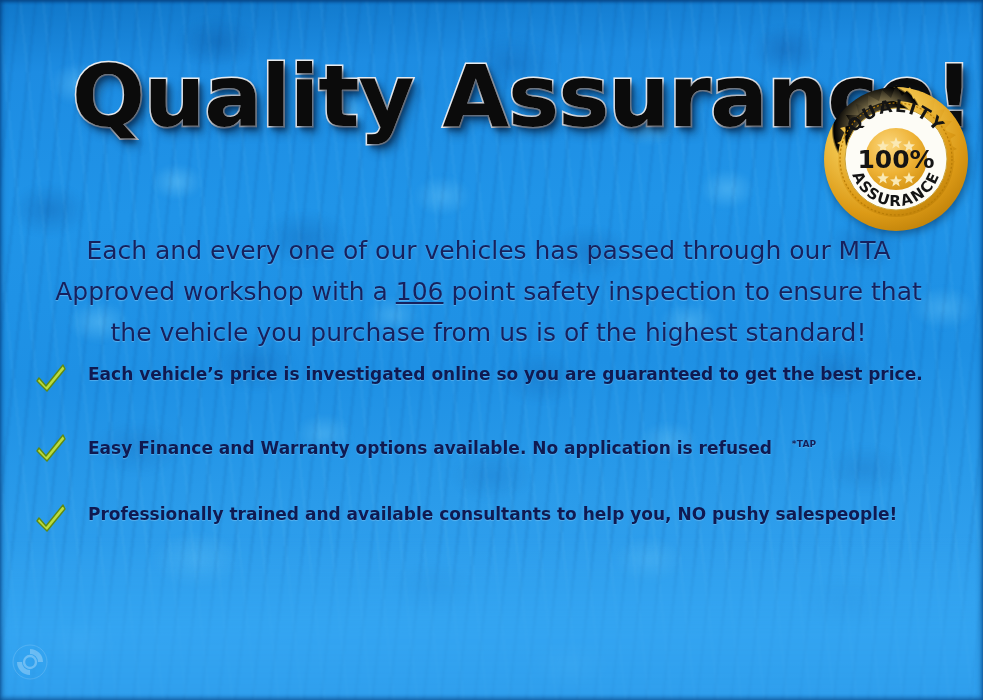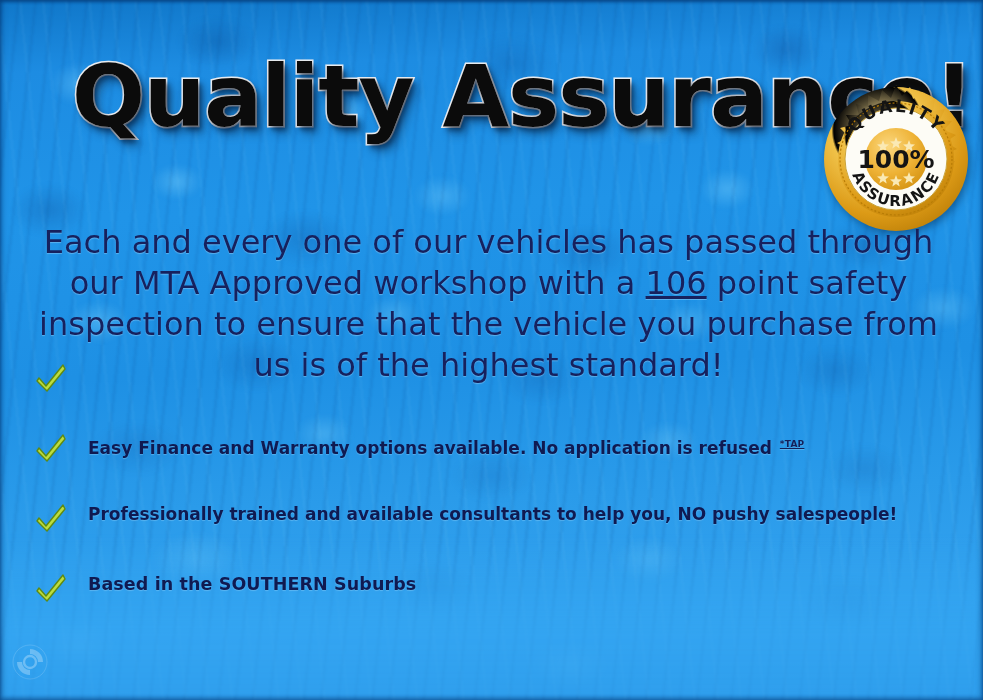--- a/index.html
+++ b/index.html
@@ -146,24 +146,24 @@
     filter: drop-shadow(2px 3px 4px rgba(0,24,56,.45));
   }
   .seal svg { display: block; width: 100%; height: 100%; }
 
   
   .lede {
     position: absolute;
     left: 30px;
     right: 36px;
     top: 222px;
-    margin: 0;
+    margin: 8px;
     text-align: center;
     font-family: "DejaVu Sans", sans-serif;
-    font-size: 32px;
+    font-size: 25px;
     line-height: 41px;
     color: #16215e;
     text-shadow: 0 1px 1px rgba(160,215,250,.45);
   }
   .lede u { text-decoration: underline; text-underline-offset: 2px; }
 
   
   .checklist {
     position: absolute;
     left: 34px;
@@ -198,23 +198,22 @@
     text-shadow: 0 1px 1px rgba(150,212,250,.40);
   }
   .check-item.wide .check-text {
     font-size: 17.5px;
     letter-spacing: .1px;
   }
   .sup-note {
     font-size: 9px;
     vertical-align: super;
     letter-spacing: .2px;
-    margin-left: 8px;
+    margin-left: 20px;
     color: #13205a;
-    text-decoration: underline;
   }
 
   
   .watermark {
     position: absolute;
     left: 10px;
     bottom: 18px;
     width: 40px;
     height: 40px;
     opacity: .40;
@@ -301,20 +300,21 @@
   </p>
 
   <ul class="checklist">
 
     <li class="check-item">
       <span class="check-icon">
         <svg viewBox="0 0 34 34" xmlns="http://www.w3.org/2000/svg">
           <path d="M5 18 L12 26 L29 5 L31 9 L13 31 L3 21 Z" fill="#bcdd3f" stroke="#5f8a12" stroke-width="1.4" stroke-linejoin="round"></path>
         </svg>
       </span>
+      <span class="check-text">Each vehicle’s price is investigated online so you are guaranteed to get the best price.</span>
     </li>
 
     <li class="check-item">
       <span class="check-icon">
         <svg viewBox="0 0 34 34" xmlns="http://www.w3.org/2000/svg">
           <path d="M5 18 L12 26 L29 5 L31 9 L13 31 L3 21 Z" fill="#bcdd3f" stroke="#5f8a12" stroke-width="1.4" stroke-linejoin="round"></path>
         </svg>
       </span>
       <span class="check-text">
         <span>Easy Finance and Warranty options available. No application is refused</span><span class="sup-note">*TAP</span>
@@ -323,28 +323,20 @@
 
     <li class="check-item">
       <span class="check-icon">
         <svg viewBox="0 0 34 34" xmlns="http://www.w3.org/2000/svg">
           <path d="M5 18 L12 26 L29 5 L31 9 L13 31 L3 21 Z" fill="#bcdd3f" stroke="#5f8a12" stroke-width="1.4" stroke-linejoin="round"></path>
         </svg>
       </span>
       <span class="check-text">Professionally trained and available consultants to help you, NO pushy salespeople!</span>
     </li>
 
-    <li class="check-item wide">
-      <span class="check-icon">
-        <svg viewBox="0 0 34 34" xmlns="http://www.w3.org/2000/svg">
-          <path d="M5 18 L12 26 L29 5 L31 9 L13 31 L3 21 Z" fill="#bcdd3f" stroke="#5f8a12" stroke-width="1.4" stroke-linejoin="round"></path>
-        </svg>
-      </span>
-      <span class="check-text">Based in the SOUTHERN Suburbs</span>
-    </li>
 
   </ul>
 
   <div class="watermark">
     <svg viewBox="0 0 40 40" xmlns="http://www.w3.org/2000/svg">
       <circle cx="20" cy="20" r="17" fill="none" stroke="#cfe8fb" stroke-width="1" opacity=".5"></circle>
       <path d="M20 7 A13 13 0 0 1 33 20 L28 20 A8 8 0 0 0 20 12 Z" fill="#d9eefd" opacity=".85"></path>
       <path d="M20 33 A13 13 0 0 1 7 20 L12 20 A8 8 0 0 0 20 28 Z" fill="#d9eefd" opacity=".85"></path>
       <circle cx="20" cy="20" r="6" fill="none" stroke="#eaf6ff" stroke-width="2.4" opacity=".8"></circle>
     </svg>

